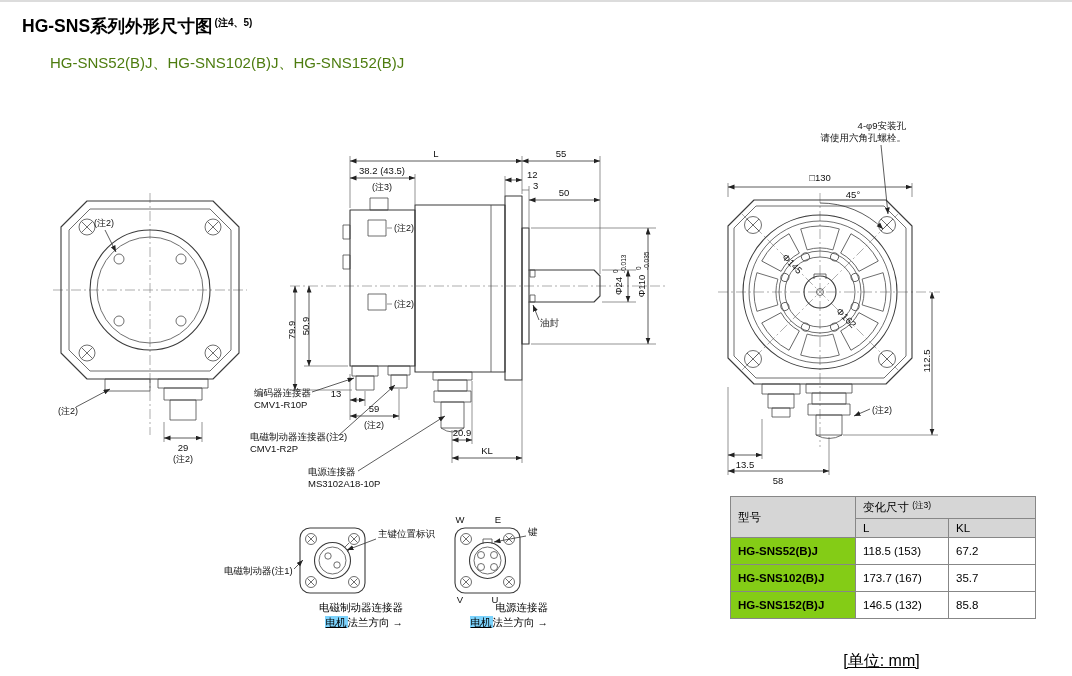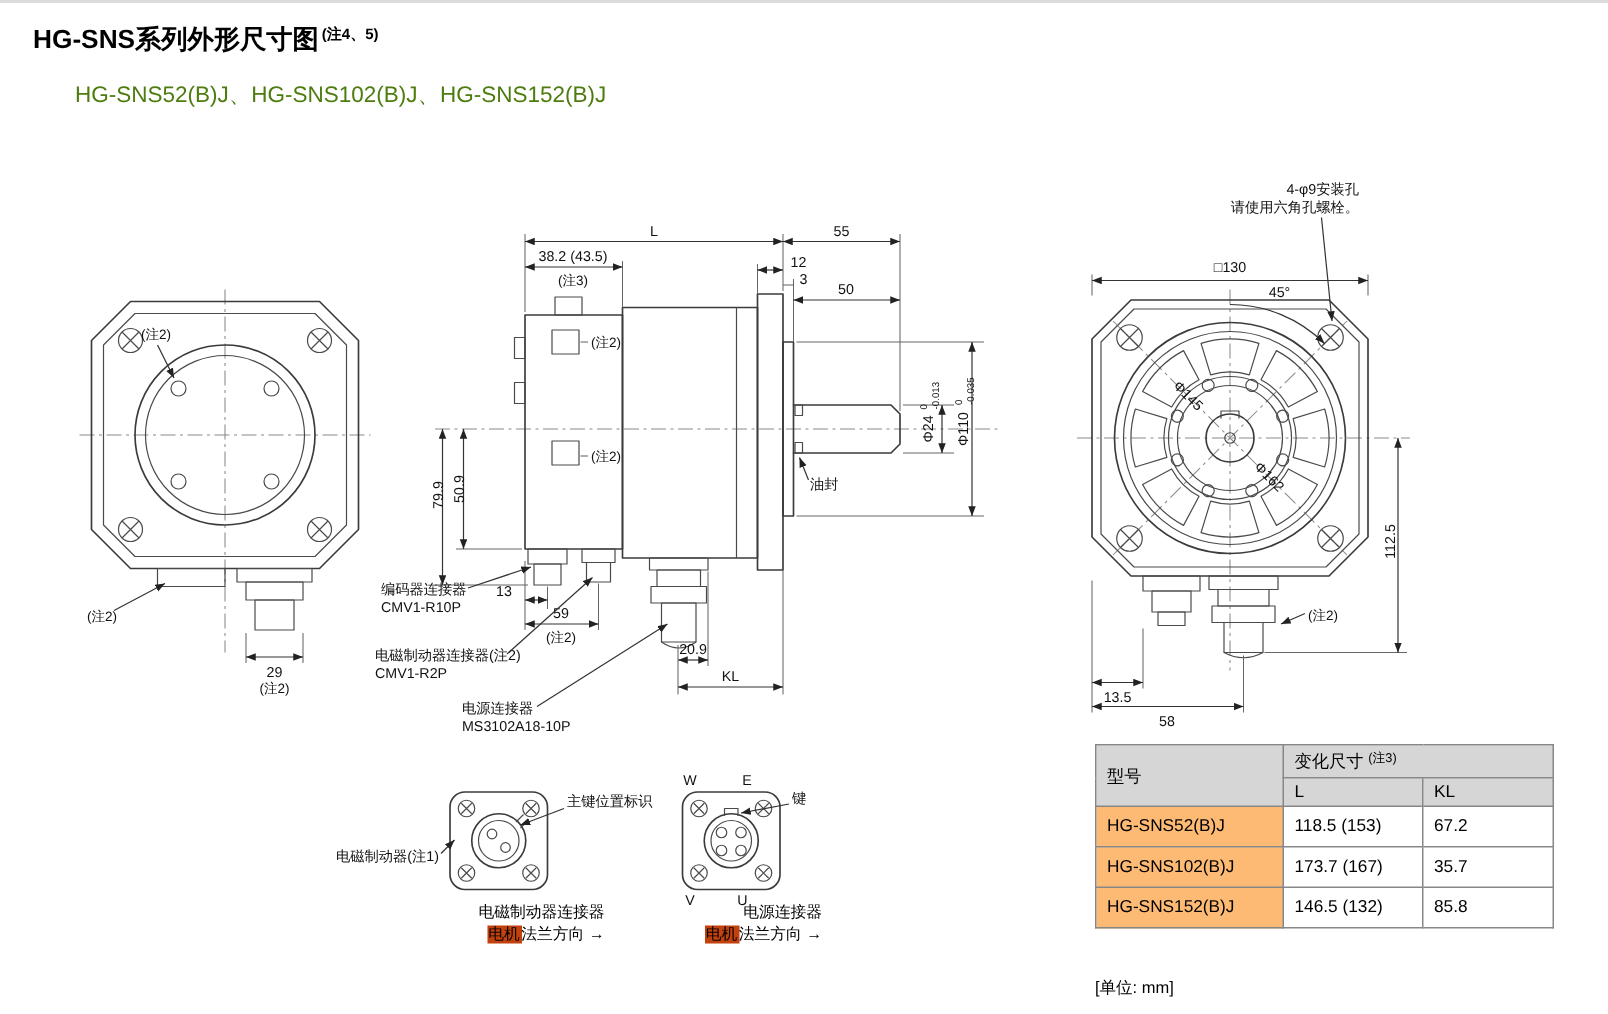--- a/index.html
+++ b/index.html
@@ -15,30 +15,30 @@
   .ol2{fill:none;stroke:#4a4a4a;stroke-width:0.8;stroke-linejoin:round;}
   .cl{fill:none;stroke:#8a8a8a;stroke-width:0.7;stroke-dasharray:10 3 2 3;}
   .ext{fill:none;stroke:#666;stroke-width:0.7;}
   .dim{fill:none;stroke:#333;stroke-width:0.8;marker-start:url(#as);marker-end:url(#ae);}
   .ldr{fill:none;stroke:#333;stroke-width:0.8;marker-end:url(#ae);}
   .dt{font-size:9.5px;}
   .zh{font-size:9.5px;}
   .nt{font-size:9px;}
   .sm{font-size:6.5px;}
   .caption{position:absolute;font-size:10.5px;text-align:right;color:#000;}
-  .hl{background:#c2410c;padding:0 1px;}
+  .hl{background:#7dd3fc;padding:0 1px;text-decoration:underline;}
   table.dims{position:absolute;left:730px;top:496px;border-collapse:collapse;font-size:11.5px;color:#000;}
   table.dims th,table.dims td{border:1px solid #878787;padding:3px 7px;text-align:left;font-weight:normal;}
   table.dims th{background:#d6d6d6;}
-  table.dims td.model{background:#fdba74;width:110px;}
+  table.dims td.model{background:#84cc16;width:110px;font-weight:bold;}
   table.dims td{height:20px;}
   table.dims .colL{width:78px;}
   table.dims .colKL{width:72px;}
   table.dims .note{font-size:8.5px;vertical-align:3px;}
-  .unit-note{position:absolute;left:730px;top:651px;width:303px;text-align:left;font-size:11px;color:#000;}
+  .unit-note{position:absolute;left:730px;top:651px;width:303px;text-align:center;font-size:16px;color:#000;text-decoration:underline;}
 </style>
 </head>
 <body>
 
 <div class="page">
   <div class="topbar"></div>
 
   <h1 class="title"><span>HG-SNS系列外形尺寸图</span><sup>(注4、5)</sup></h1>
   <div class="subtitle">HG-SNS52(B)J、HG-SNS102(B)J、HG-SNS152(B)J</div>
 

